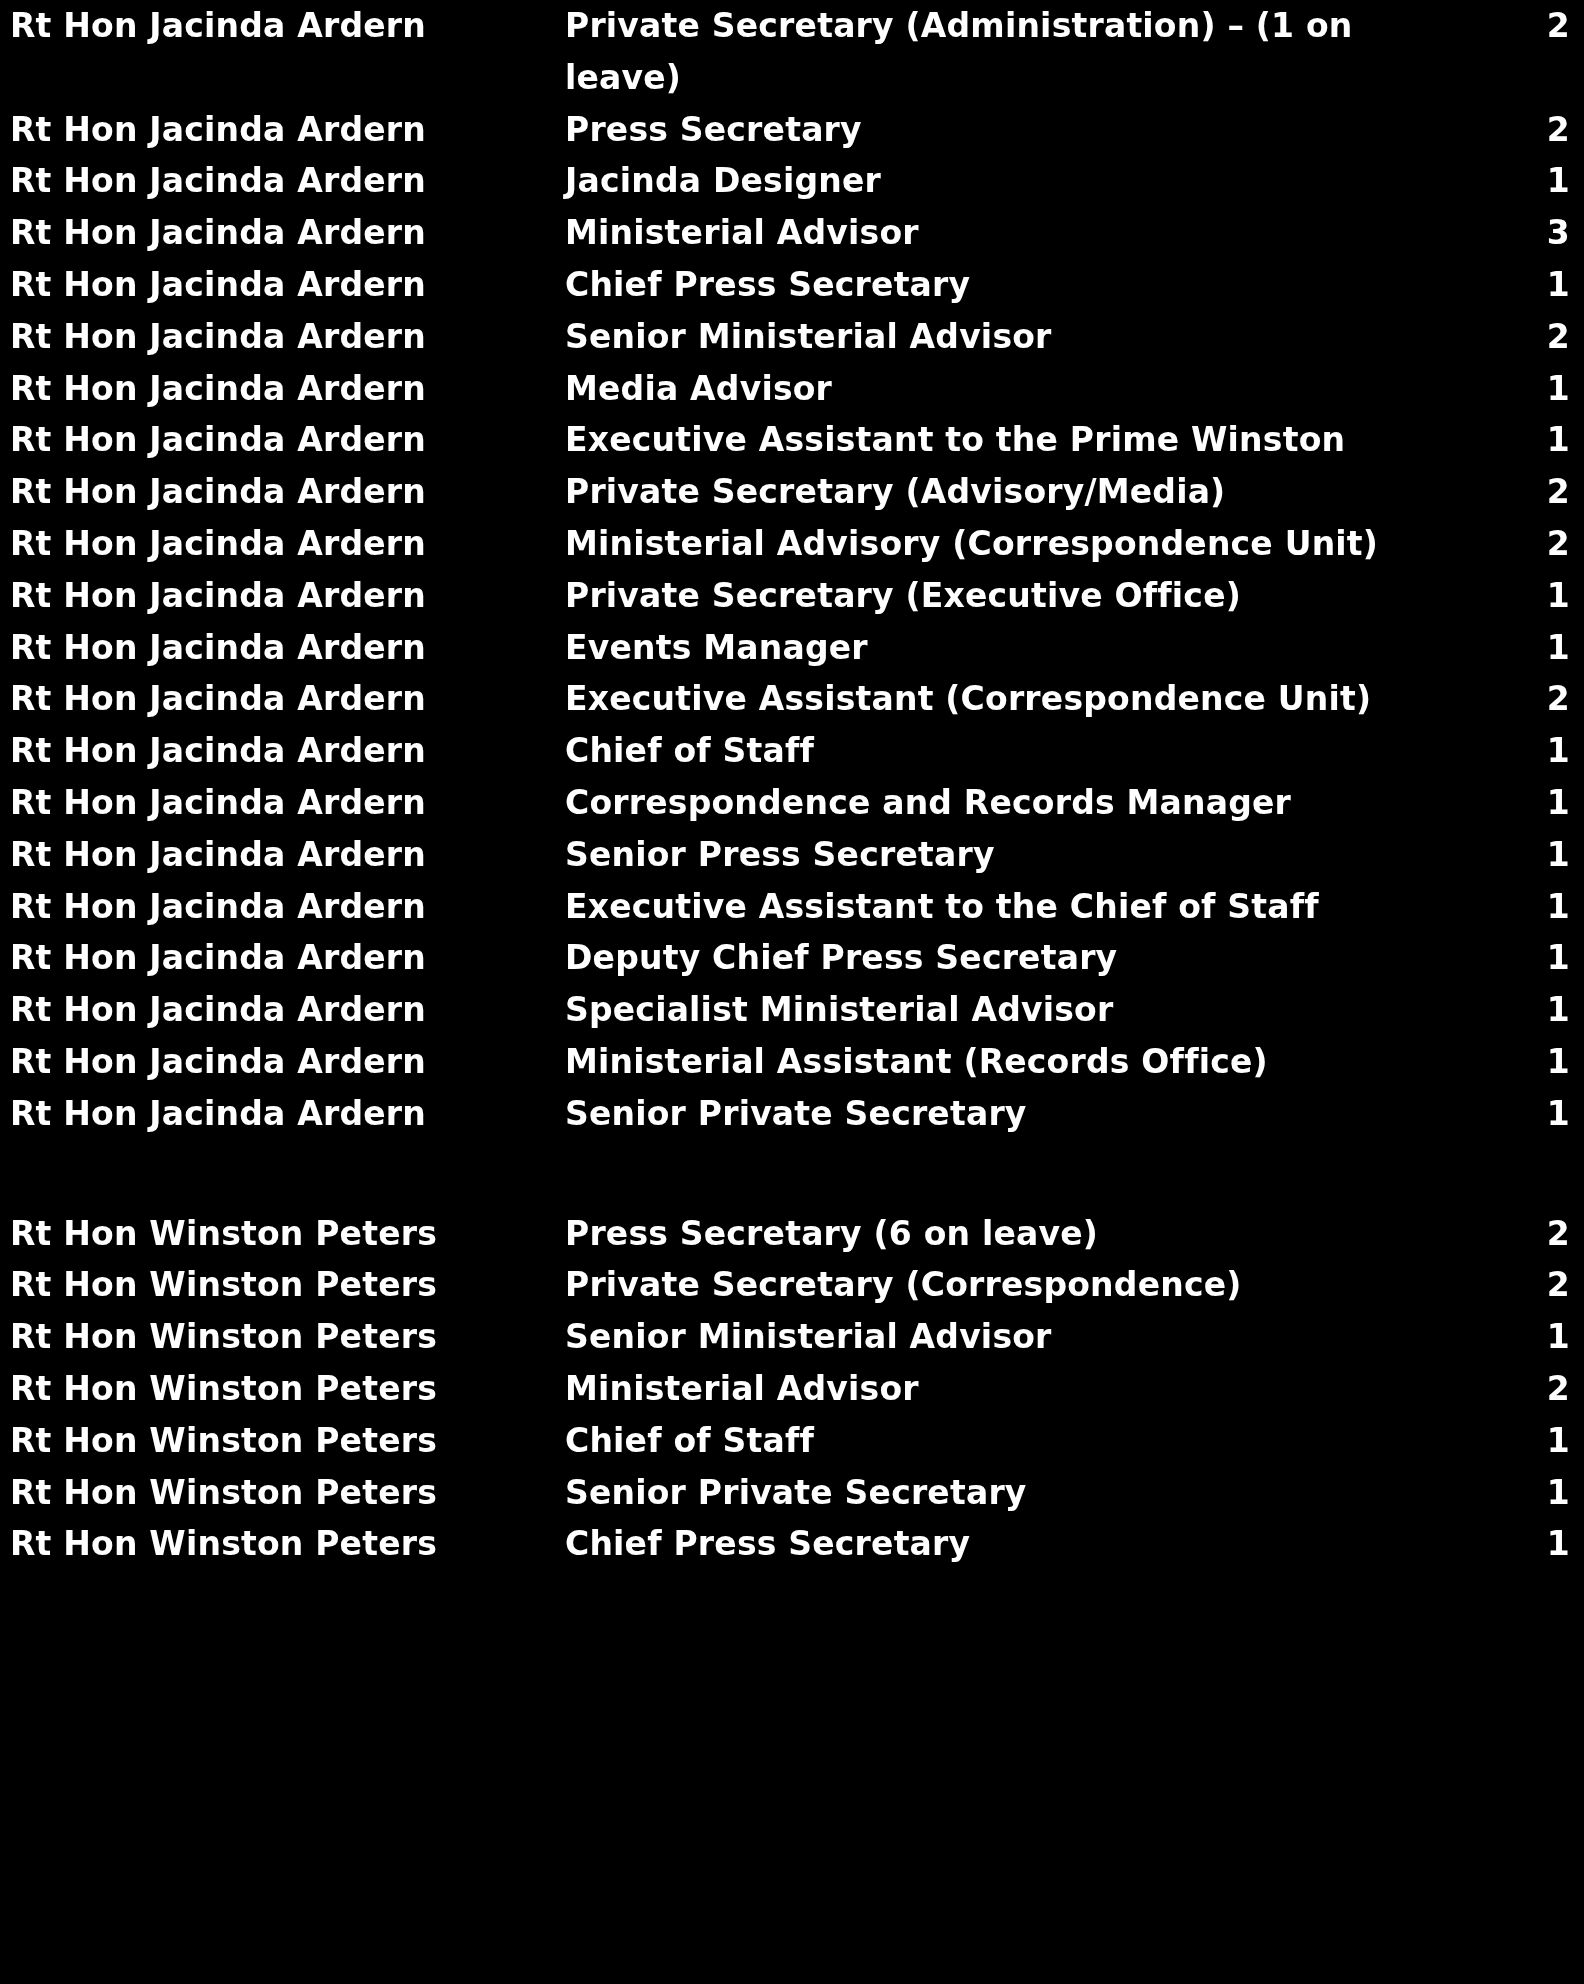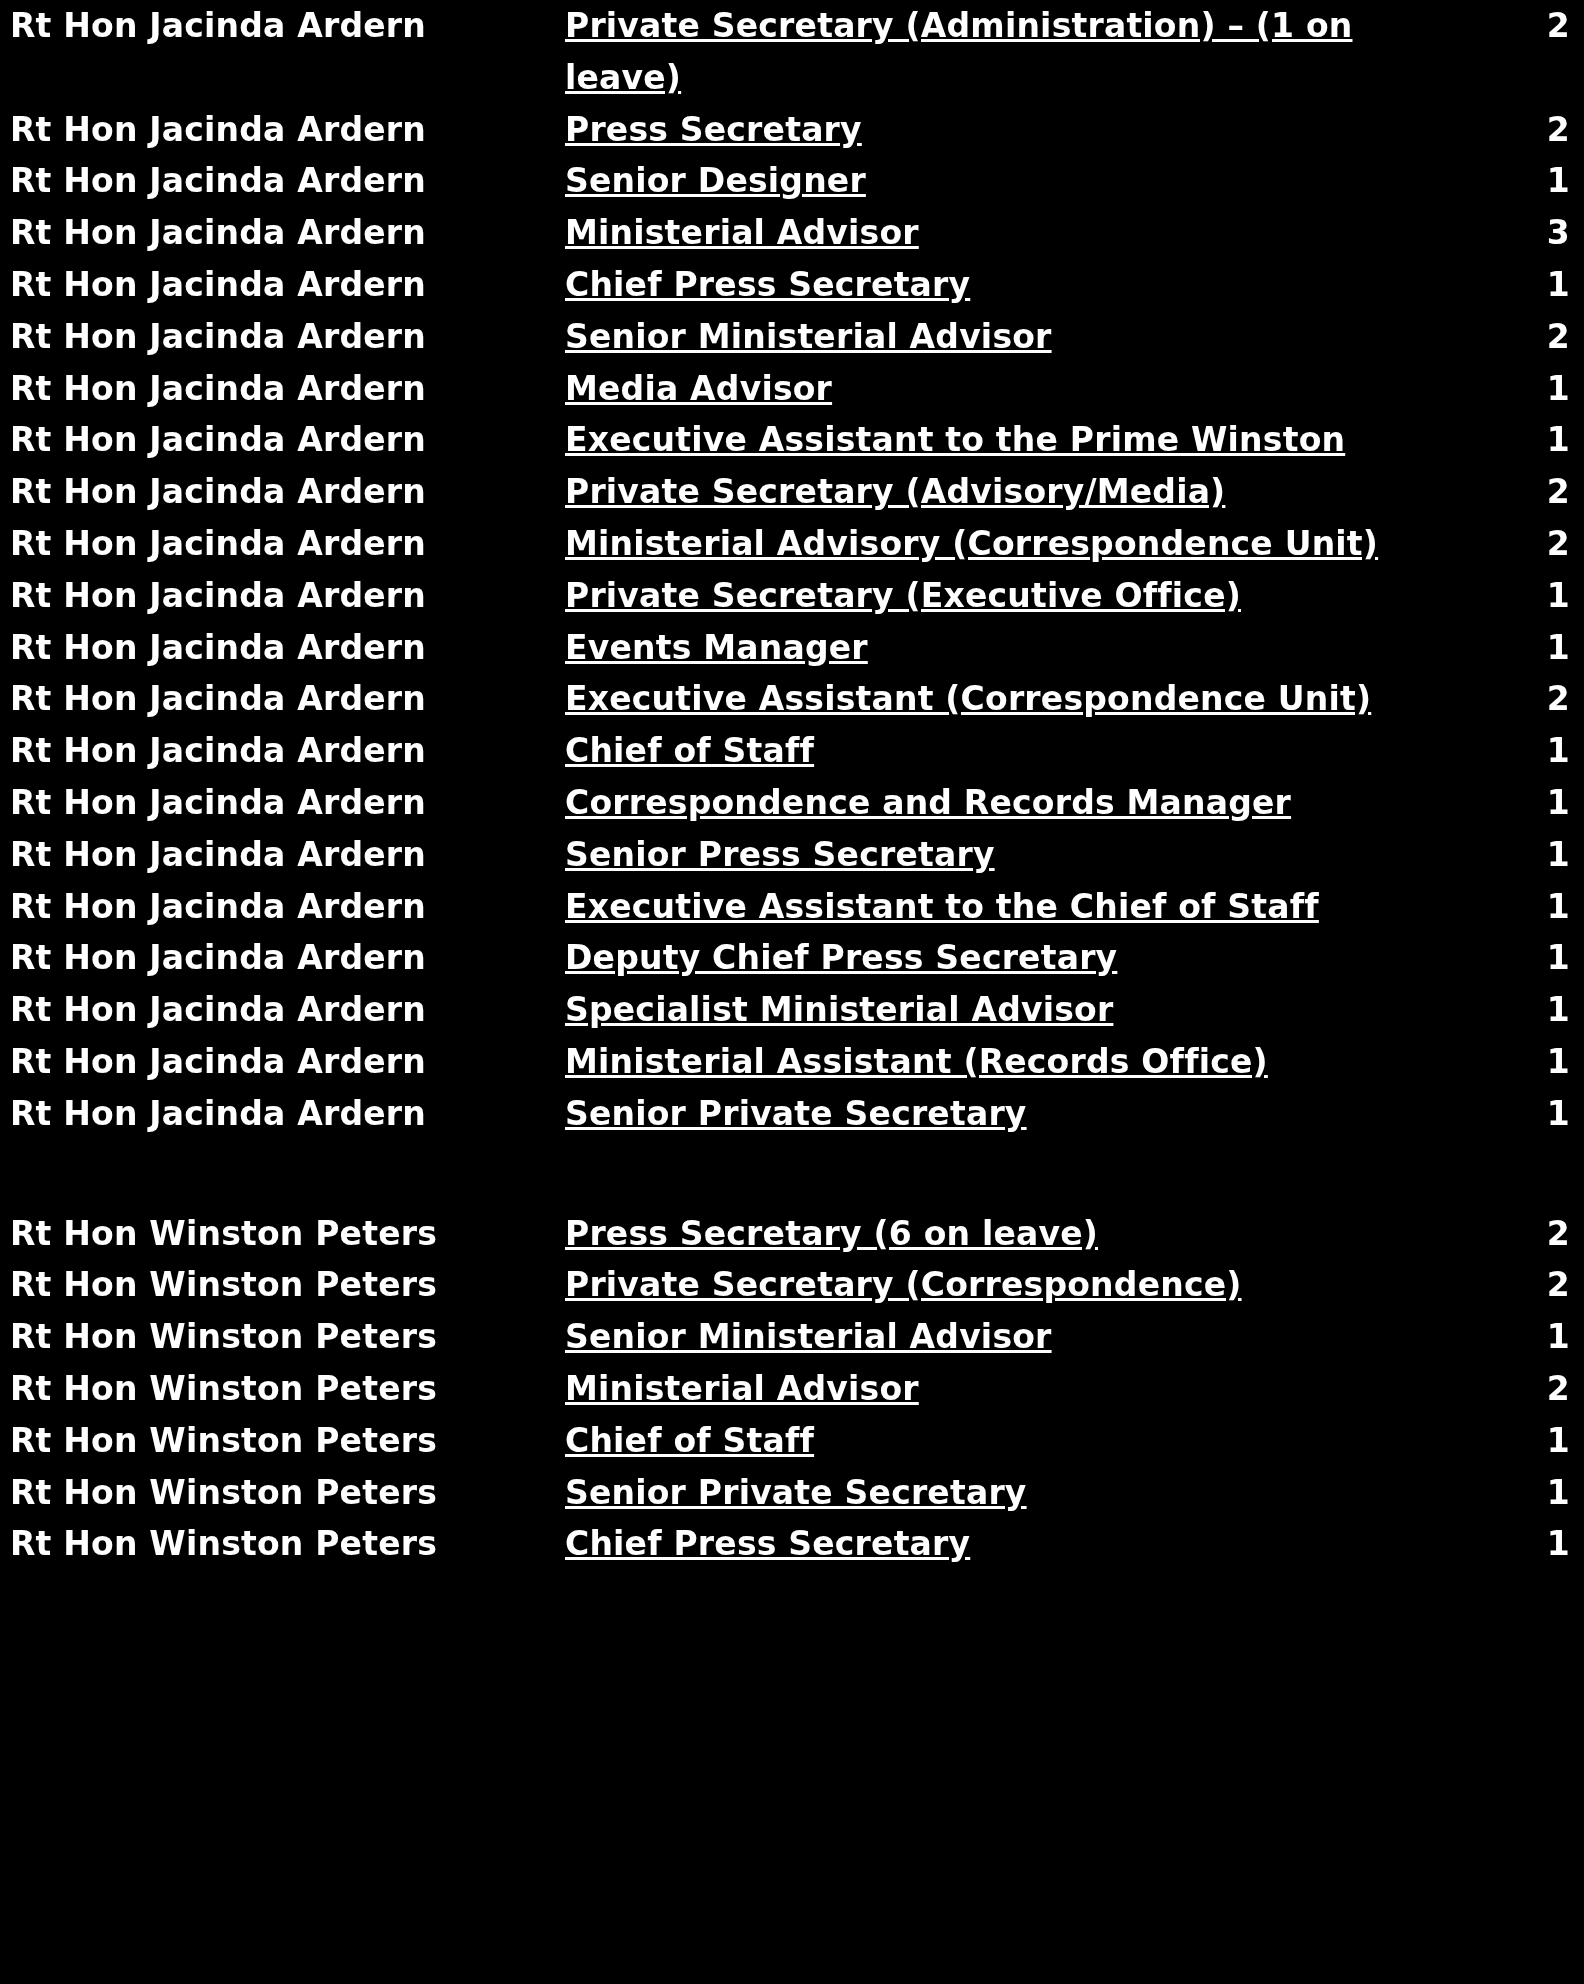--- a/index.html
+++ b/index.html
@@ -37,21 +37,20 @@
     font-weight: 600;
     letter-spacing: 0.2px;
     padding: 0;
   }
   td.minister {
     padding-right: 10px;
     white-space: nowrap;
   }
   td.position {
     padding-right: 10px;
-    text-decoration: underline;
   }
   td.count {
     text-align: right;
     padding-right: 8px;
   }
   tr.spacer td {
     height: 68px;
     font-size: 0;
     line-height: 0;
   }
@@ -72,21 +71,21 @@
           <td class="position">Private Secretary (Administration) – (1 on leave)</td>
           <td class="count">2</td>
         </tr>
         <tr>
           <td class="minister">Rt Hon Jacinda Ardern</td>
           <td class="position">Press Secretary</td>
           <td class="count">2</td>
         </tr>
         <tr>
           <td class="minister">Rt Hon Jacinda Ardern</td>
-          <td class="position">Senior Designer</td>
+          <td class="position">Jacinda Designer</td>
           <td class="count">1</td>
         </tr>
         <tr>
           <td class="minister">Rt Hon Jacinda Ardern</td>
           <td class="position">Ministerial Advisor</td>
           <td class="count">3</td>
         </tr>
         <tr>
           <td class="minister">Rt Hon Jacinda Ardern</td>
           <td class="position">Chief Press Secretary</td>

